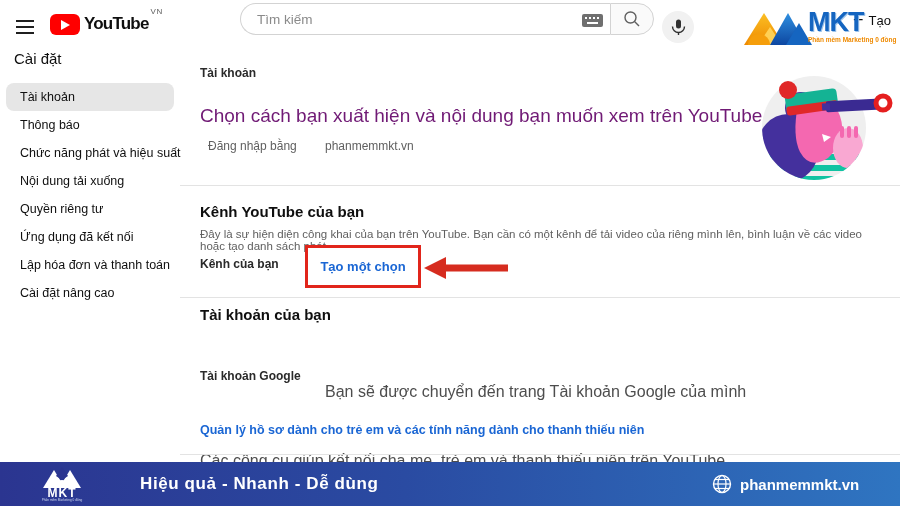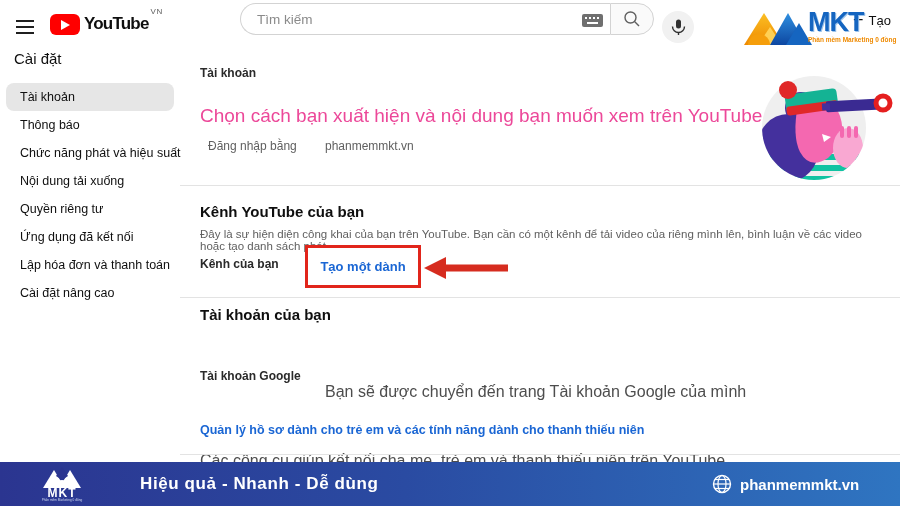--- a/index.html
+++ b/index.html
@@ -36,21 +36,21 @@
   .mkt-tagline{font-size:6.5px;font-weight:700;color:#ef8a00;white-space:nowrap;margin-top:1px;}
   
   .sidebar{position:absolute;left:0;top:40px;width:180px;}
   .sidebar-title{font-size:15px;color:#0f0f0f;padding:10px 0 16px 14px;}
   .side-item{position:relative;height:28px;line-height:28px;font-size:12.5px;color:#0f0f0f;
     padding-left:14px;margin:0 6px 0 6px;border-radius:8px;cursor:pointer;white-space:nowrap;}
   .side-item.active{background:#e6e6e6;}
   
   .main{position:absolute;left:0;top:0;width:900px;height:506px;}
   .breadcrumb{position:absolute;left:200px;top:66px;font-size:12px;font-weight:600;color:#2a2a2a;}
-  .page-title{position:absolute;left:200px;top:105px;font-size:19px;font-weight:400;color:#ec4899;}
+  .page-title{position:absolute;left:200px;top:105px;font-size:19px;font-weight:400;color:#701a75;}
   .signin-label{position:absolute;left:208px;top:139px;font-size:12px;color:#606060;}
   .signin-value{position:absolute;left:325px;top:139px;font-size:12px;color:#606060;}
   .divider{position:absolute;left:180px;width:720px;height:1px;background:#e3e3e3;}
   .sec-heading{position:absolute;left:200px;font-size:15px;font-weight:700;color:#0f0f0f;}
   .sec-desc{position:absolute;left:200px;font-size:11.5px;color:#606060;width:690px;}
   .row-label{position:absolute;font-size:12px;font-weight:600;color:#2a2a2a;}
   .red-box{position:absolute;left:305px;top:245px;width:110px;height:37px;border:3px solid #e1251b;
     display:flex;align-items:center;justify-content:center;background:#fff;}
   .link{color:#1a66d4;font-size:13px;font-weight:600;cursor:pointer;text-decoration:none;}
   .arrow{position:absolute;left:424px;top:256px;}
@@ -193,21 +193,21 @@
       </g>
       <circle cx="131" cy="29" r="7" fill="#fff" stroke="#e51f1f" stroke-width="5"></circle>
     </svg>
 
     <div class="divider" style="top:185px"></div>
 
     <div class="sec-heading" style="top:203px">Kênh YouTube của bạn</div>
     <div class="sec-desc" style="top:228px">Đây là sự hiện diện công khai của bạn trên YouTube. Bạn cần có một kênh để tải video của riêng mình lên, bình luận về các video hoặc tạo danh sách phát.</div>
     <div class="row-label" style="left:200px;top:257px">Kênh của bạn</div>
     <div class="red-box">
-      <a class="link">Tạo một dành</a>
+      <a class="link">Tạo một chọn</a>
     </div>
     <svg class="arrow" width="86" height="24" viewBox="0 0 86 24">
       <polygon points="0,12 22,1 22,23" fill="#d62c1f"></polygon>
       <rect x="20" y="8.5" width="64" height="7" fill="#d62c1f"></rect>
     </svg>
 
     <div class="divider" style="top:297px"></div>
 
     <div class="sec-heading" style="top:306px">Tài khoản của bạn</div>
 

